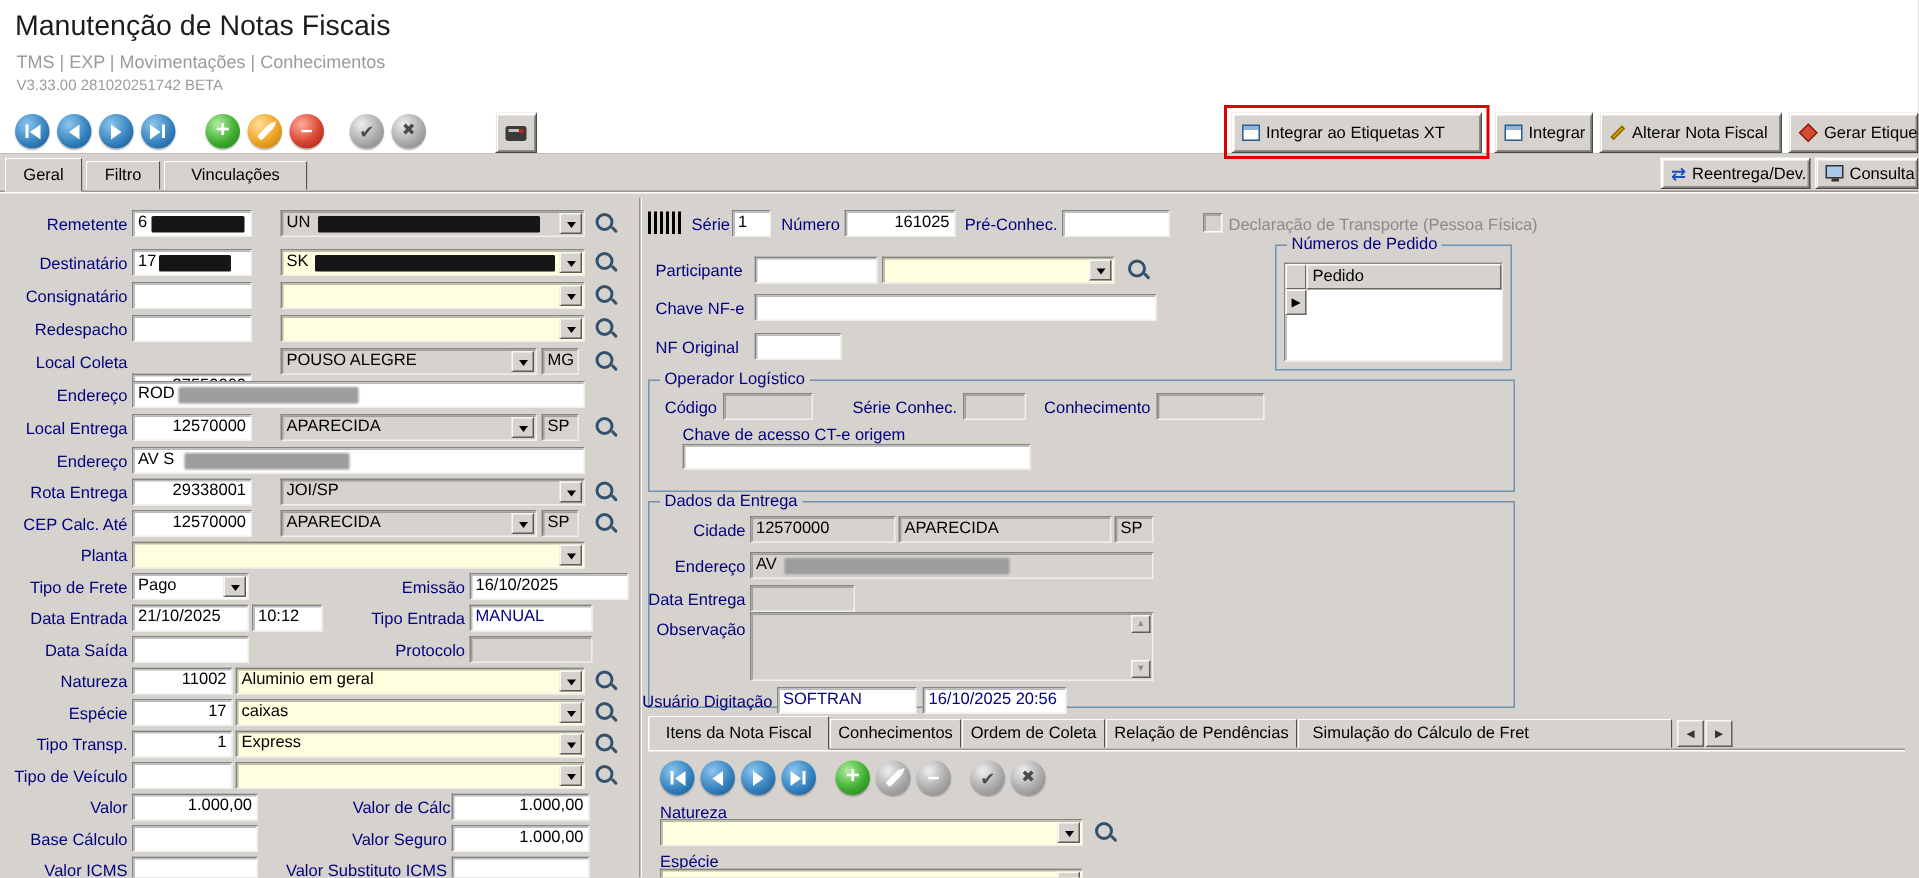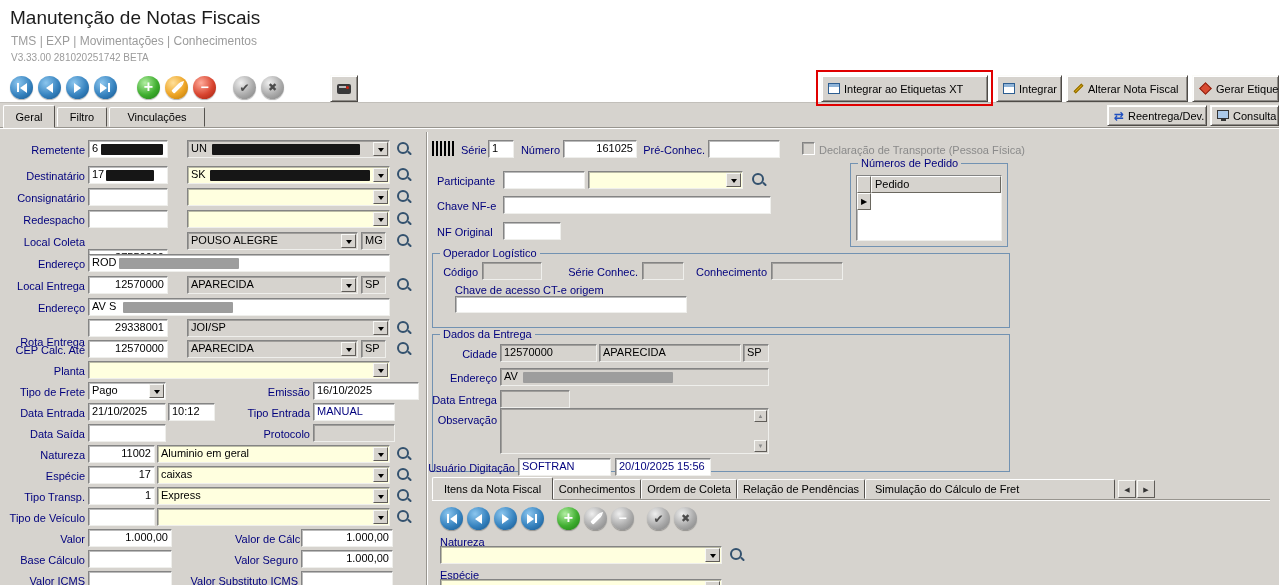--- a/index.html
+++ b/index.html
@@ -177,21 +177,21 @@
 
   <div class="lbl r" style="left:0;top:277px;width:85px">Local Entrega</div>
   <div class="fld num" style="left:88px;top:276px;width:80px"><span>12570000</span></div>
   <div class="fld gry" style="left:187px;top:276px;width:171px"><span>APARECIDA</span><span class="arrow"></span></div>
   <div class="fld gry" style="left:361px;top:276px;width:25px"><span>SP</span></div>
   <span class="mag" style="left:397px;top:278px"></span>
 
   <div class="lbl r" style="left:0;top:299px;width:85px">Endereço</div>
   <div class="fld" style="left:88px;top:298px;width:302px"><span>AV S</span><span class="redact lite" style="left:34px;width:110px"></span></div>
 
-  <div class="lbl r" style="left:0;top:333px;width:85px">Rota Entrega</div>
+  <div class="lbl r" style="left:0;top:320px;width:85px">Rota Entrega</div>
   <div class="fld num" style="left:88px;top:319px;width:80px"><span>29338001</span></div>
   <div class="fld gry" style="left:187px;top:319px;width:203px"><span>JOI/SP</span><span class="arrow"></span></div>
   <span class="mag" style="left:397px;top:321px"></span>
 
   <div class="lbl r" style="left:0;top:341px;width:85px">CEP Calc. Até</div>
   <div class="fld num" style="left:88px;top:340px;width:80px"><span>12570000</span></div>
   <div class="fld gry" style="left:187px;top:340px;width:171px"><span>APARECIDA</span><span class="arrow"></span></div>
   <div class="fld gry" style="left:361px;top:340px;width:25px"><span>SP</span></div>
   <span class="mag" style="left:397px;top:342px"></span>
 
@@ -306,21 +306,21 @@
   <div class="fld gry" style="left:500px;top:368px;width:269px"><span>AV</span><span class="redact lite" style="left:22px;width:150px"></span></div>
   <div class="lbl r" style="left:420px;top:391px;width:77px">Data Entrega</div>
   <div class="fld gry" style="left:500px;top:390px;width:70px"><span></span></div>
   <div class="lbl r" style="left:428px;top:411px;width:69px">Observação</div>
   <div class="fld gry" style="left:500px;top:408px;width:269px;height:46px">
     <span class="sb" style="right:1px;top:1px;width:13px;height:12px">▲</span>
     <span class="sb" style="right:1px;bottom:1px;width:13px;height:12px">▼</span>
   </div>
   <div class="lbl r" style="left:420px;top:459px;width:95px">Usuário Digitação</div>
   <div class="fld navy" style="left:518px;top:458px;width:93px"><span>SOFTRAN</span></div>
-  <div class="fld navy" style="left:615px;top:458px;width:96px"><span>20/10/2025 15:56</span></div>
+  <div class="fld navy" style="left:615px;top:458px;width:96px"><span>16/10/2025 20:56</span></div>
 
   <div class="etch-h" style="left:432px;top:499px;width:838px"></div>
   <div class="tab" style="left:432px;top:477px;width:121px;height:23px;z-index:2;border-bottom:1px solid #d6d3ce">
       <span>Itens da Nota Fiscal</span>
     </div>
   <div class="tab" style="left:553px;top:479px;width:88px;height:20px">
       <span>Conhecimentos</span>
     </div>
   <div class="tab" style="left:641px;top:479px;width:96px;height:20px">
       <span>Ordem de Coleta</span>

